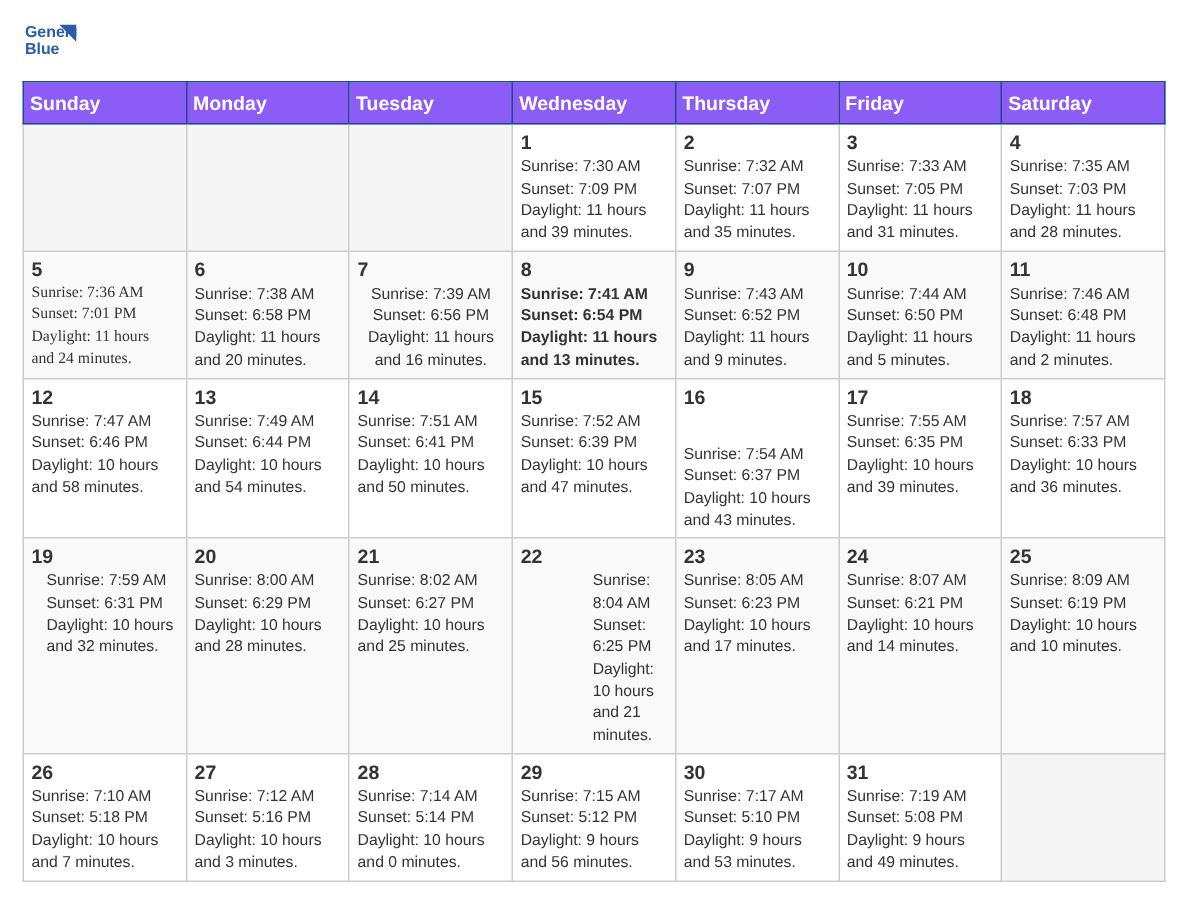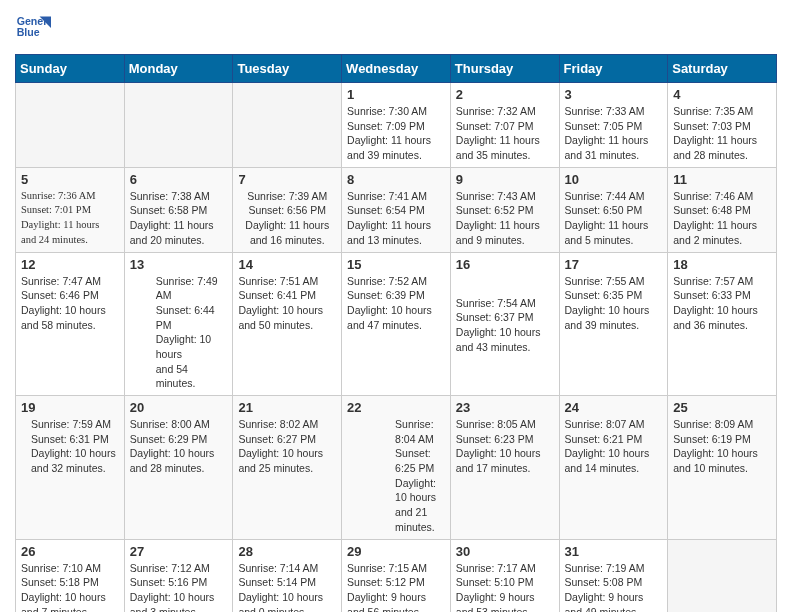--- a/index.html
+++ b/index.html
@@ -42,21 +42,21 @@
       font-size: 16px;
       color: #555;
       text-align: right;
     }
     .calendar {
       width: 100%;
       border-collapse: collapse;
       border: 1px solid #ccc;
     }
     .calendar th {
-      background: #0369a1;
+      background: #8b5cf6;
       color: #fff;
       font-size: 13px;
       font-weight: bold;
       padding: 6px 4px;
       text-align: left;
       border: 1px solid #1e4a8c;
     }
     .calendar td {
       width: 14.28%;
       vertical-align: top;
@@ -167,21 +167,21 @@
           </td>
           <td>
             <span class="day-num">7</span>
             <div class="day-info" style="white-space: pre-line; text-align: center;">Sunrise: 7:39 AM
 Sunset: 6:56 PM
 Daylight: 11 hours
 and 16 minutes.</div>
           </td>
           <td>
             <span class="day-num">8</span>
-            <div class="day-info" style="white-space: pre-line;">Sunrise: 7:41 AM
+            <div class="day-info" style="white-space: pre-line; font-weight: bold;">Sunrise: 7:41 AM
 Sunset: 6:54 PM
 Daylight: 11 hours
 and 13 minutes.</div>
           </td>
           <td>
             <span class="day-num">9</span>
             <div class="day-info" style="white-space: pre-line;">Sunrise: 7:43 AM
 Sunset: 6:52 PM
 Daylight: 11 hours
 and 9 minutes.</div>
@@ -204,21 +204,21 @@
         <tr>
           <td>
             <span class="day-num">12</span>
             <div class="day-info" style="white-space: pre-line;">Sunrise: 7:47 AM
 Sunset: 6:46 PM
 Daylight: 10 hours
 and 58 minutes.</div>
           </td>
           <td>
             <span class="day-num">13</span>
-            <div class="day-info" style="white-space: pre-line; margin-left: 26px;">Sunrise: 7:49 AM
+            <div class="day-info" style="white-space: pre-line;">Sunrise: 7:49 AM
 Sunset: 6:44 PM
 Daylight: 10 hours
 and 54 minutes.</div>
           </td>
           <td>
             <span class="day-num">14</span>
             <div class="day-info" style="white-space: pre-line;">Sunrise: 7:51 AM
 Sunset: 6:41 PM
 Daylight: 10 hours
 and 50 minutes.</div>

